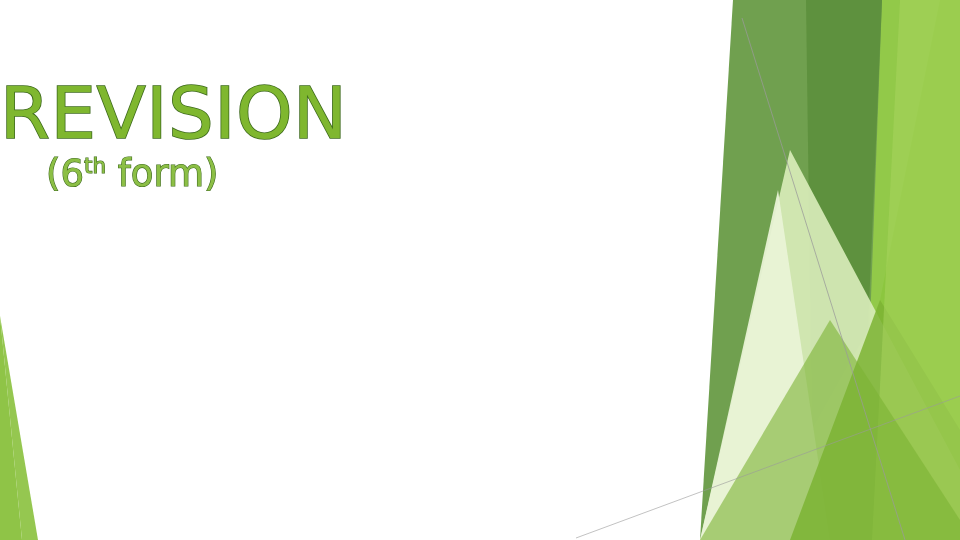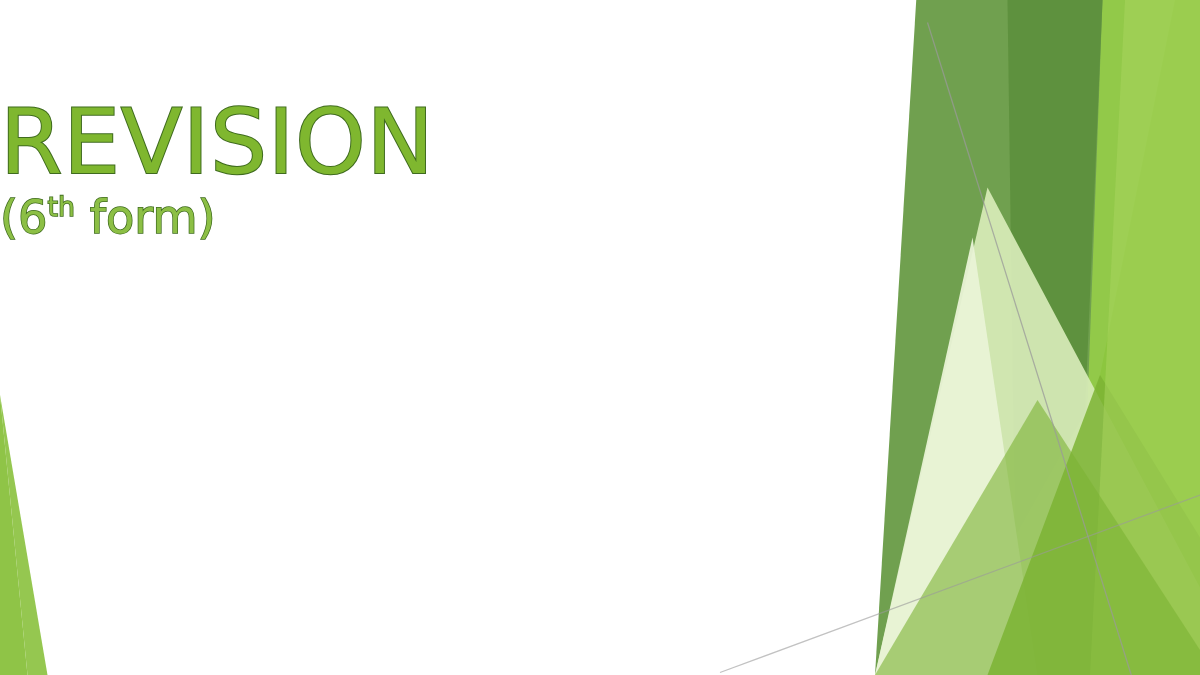--- a/index.html
+++ b/index.html
@@ -49,20 +49,21 @@
     display: block;
     margin-top: 6px;
     font-family: "DejaVu Sans", sans-serif;
     font-weight: 400;
     font-size: 37px;
     line-height: 1.05;
     color: #8cbf45;
     -webkit-text-stroke: 1.2px #3f6b1f;
     paint-order: stroke fill;
     white-space: nowrap;
+    padding-left: 46px;
   }
   .subtitle-line sup {
     font-size: 0.58em;
     vertical-align: super;
     line-height: 0;
   }
 </style>
 </head>
 <body>
 

